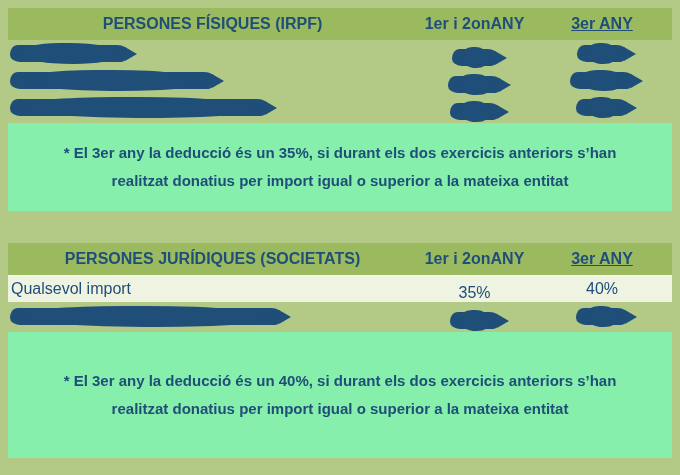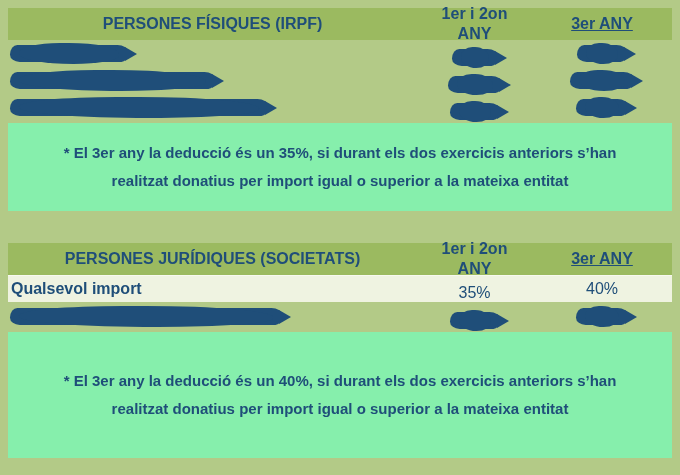--- a/index.html
+++ b/index.html
@@ -7,25 +7,25 @@
     width:680px;height:475px;box-sizing:border-box;
     background:#b3ca87;padding:8px;
     font-family:"Liberation Sans",sans-serif;
     color:#1f4e79;
     overflow:hidden;
   }
   .thead{display:flex;background:#9bba60;height:32px;}
   .th{display:flex;align-items:center;justify-content:center;
       font-weight:bold;font-size:16px;color:#1f4e79;text-align:center;}
   .th-title{flex:1;}
-  .th-col1{width:115px;flex-direction:column;line-height:1.25;}
+  .th-col1{width:115px;flex-direction:row;line-height:1.25;}
   .th-col2{width:140px;text-decoration:underline;}
   .trow{display:flex;height:27px;align-items:center;}
   .trow-light{background:#eff3e1;border-top:1px solid #f7f9ef;box-sizing:border-box;}
-  .lbl{flex:1;padding-left:3px;font-weight:bold;font-size:16px;color:#1f4e79;
+  .lbl{flex:1;padding-left:3px;font-weight:normal;font-size:16px;color:#1f4e79;
        white-space:nowrap;overflow:hidden;}
   .cell1{width:115px;display:flex;align-items:center;justify-content:center;margin-top:8px;}
   .cell2{width:140px;display:flex;align-items:center;justify-content:center;}
   .val{font-size:16px;color:#1f4e79;}
   .lblwrap{flex:1;display:flex;align-items:center;padding-left:2px;}
   
   .redact{
     position:relative;height:17px;background:#1f4e79;
     border-radius:9px 13px 8px 12px / 12px 8px 13px 9px;
   }

